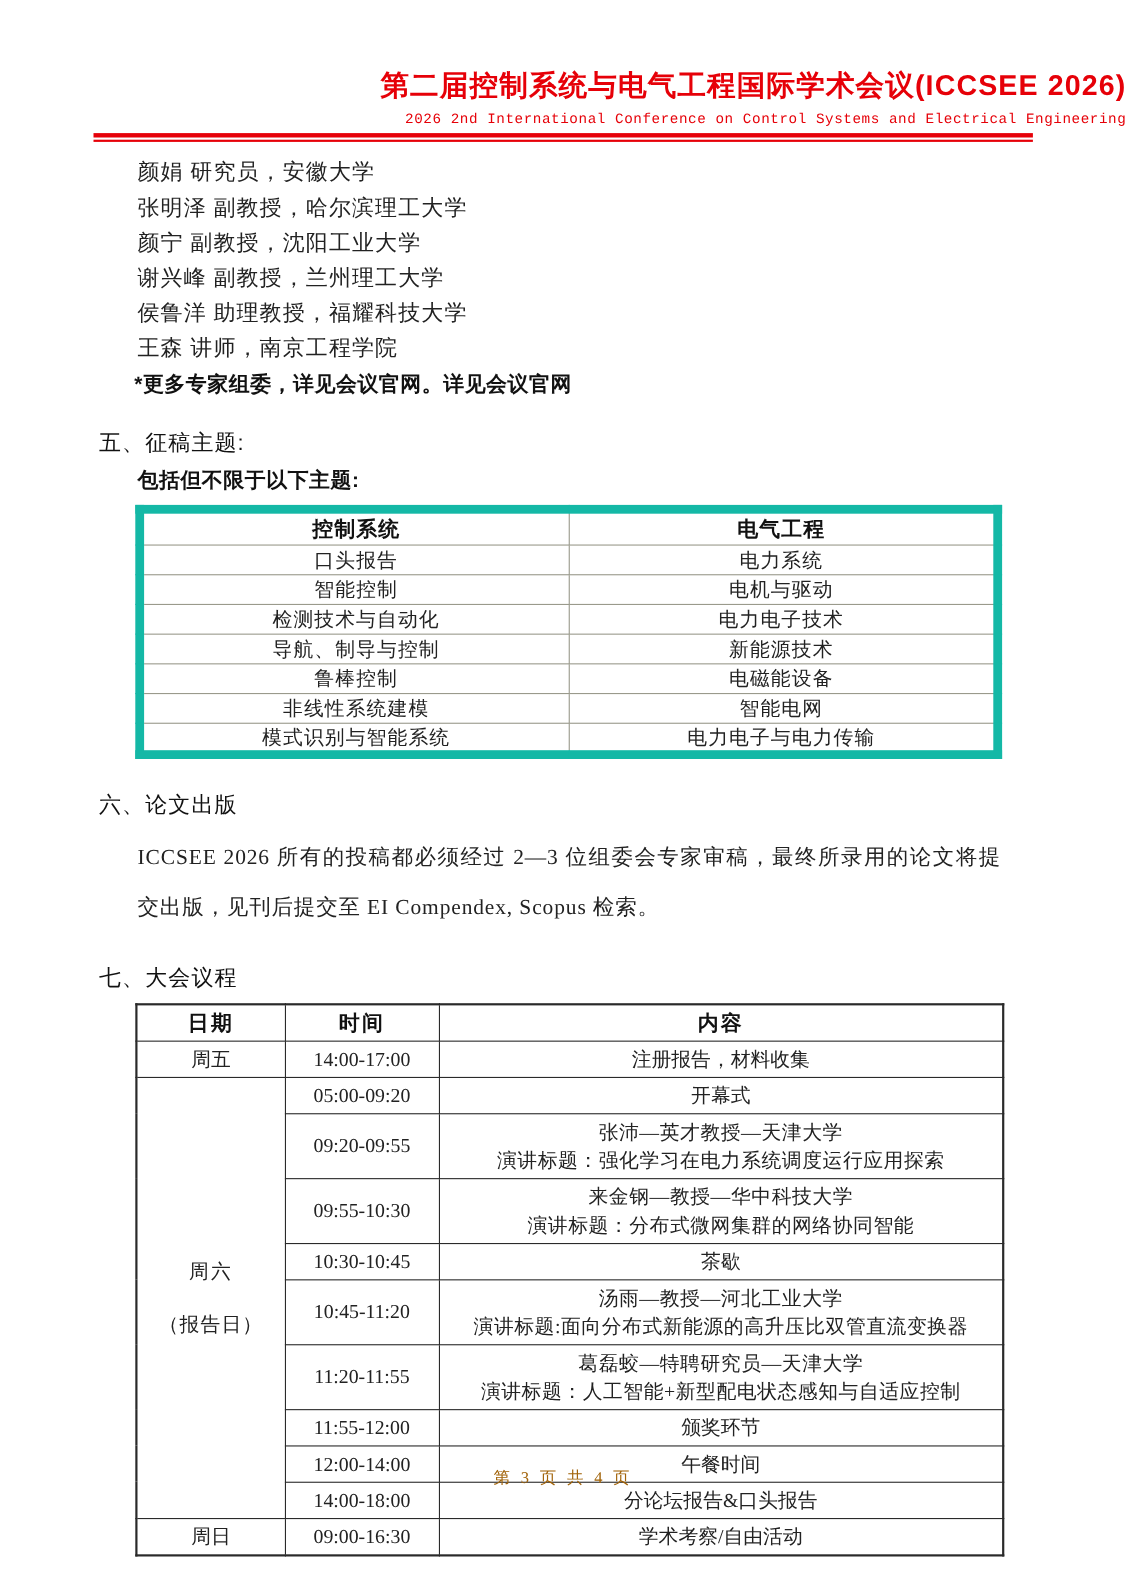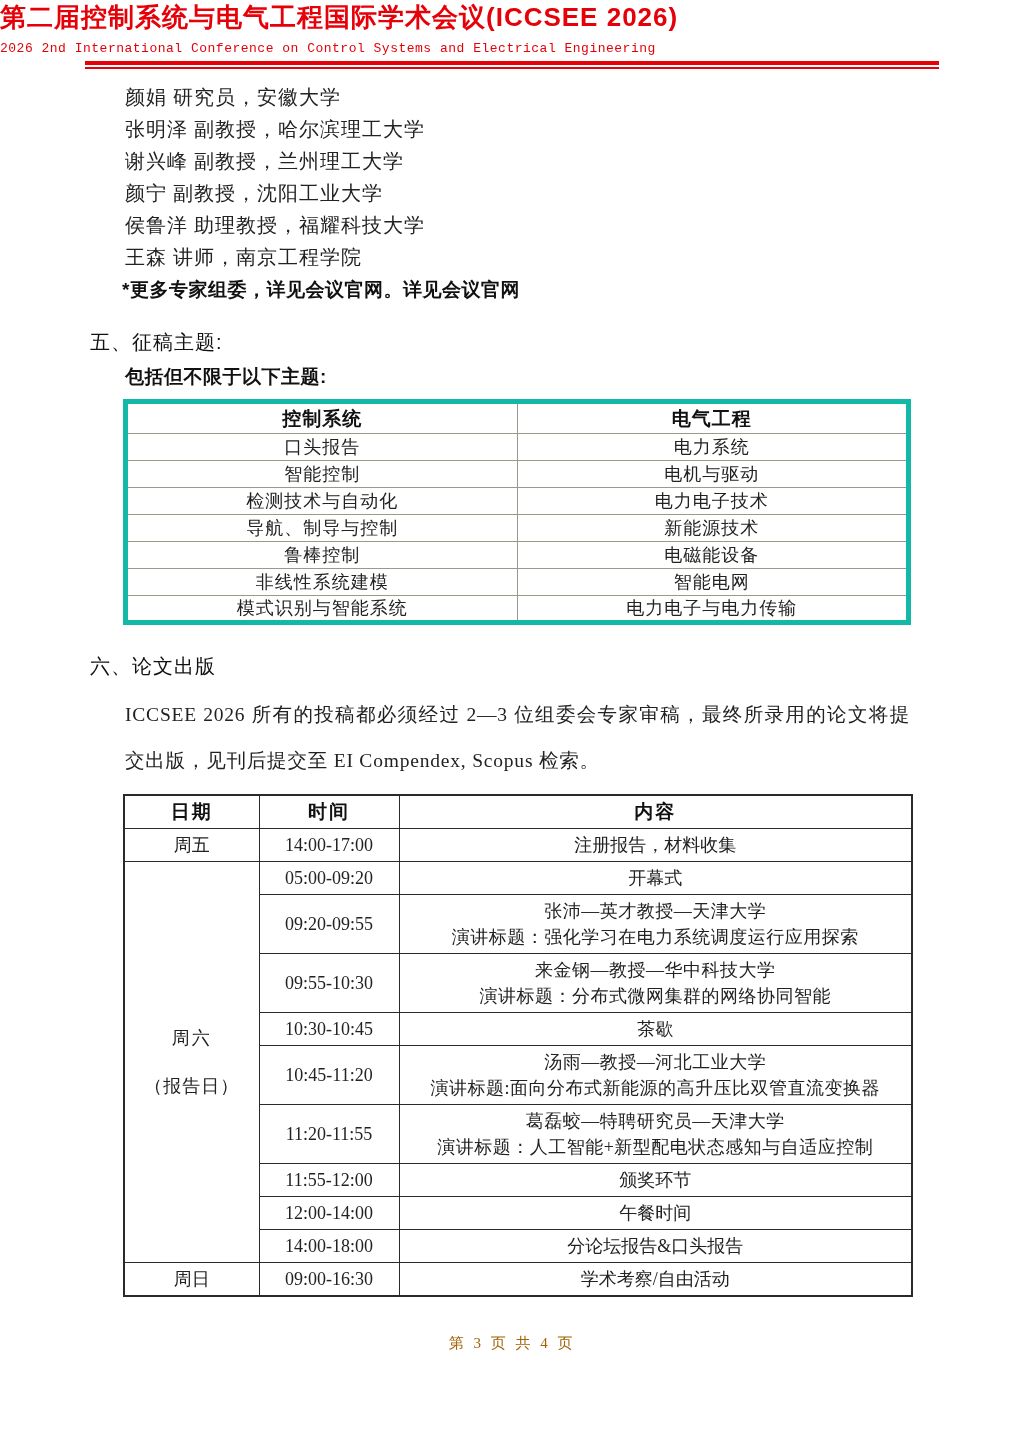--- a/index.html
+++ b/index.html
@@ -7,21 +7,21 @@
   body {
     width:1024px; height:1448px;
     font-family:"Liberation Serif","DejaVu Serif",serif;
     color:#222222;
     position:relative;
     overflow:hidden;
   }
   .page { width:1024px; height:1448px; position:relative; }
 
   
-  .header { text-align:left; }
+  .header { text-align:right; padding-top:60px; }
   .title {
     color:#e60008;
     font-size:26px;
     font-weight:bold;
     font-family:"Liberation Sans","DejaVu Sans",sans-serif;
     letter-spacing:1px;
   }
   .subtitle {
     color:#e60008;
     font-size:13px;
@@ -63,21 +63,21 @@
     color:#111;
     margin:8px 0 0 125px;
     letter-spacing:0.5px;
   }
 
   
   .topics-table {
     margin:9px 0 0 123px;
     width:788px;
     border-collapse:collapse;
-    border:5px solid #14b8a6;
+    border:8px solid #14b8a6;
     table-layout:fixed;
   }
   .topics-table th, .topics-table td {
     border:1px solid #9a9a8c;
     text-align:center;
     font-size:18px;
     letter-spacing:1px;
     color:#222;
   }
   .topics-table th {
@@ -156,22 +156,22 @@
     <div class="subtitle">2026 2nd International Conference on Control Systems and Electrical Engineering</div>
     <div class="rule-wrap">
       <div class="rule-thick"></div>
       <div class="rule-thin"></div>
     </div>
   </div>
 
   <div class="committee">
     <div class="committee-member">颜娟 研究员，安徽大学</div>
     <div class="committee-member">张明泽 副教授，哈尔滨理工大学</div>
+    <div class="committee-member">颜宁 副教授，沈阳工业大学</div>
     <div class="committee-member">谢兴峰 副教授，兰州理工大学</div>
-    <div class="committee-member">颜宁 副教授，沈阳工业大学</div>
     <div class="committee-member">侯鲁洋 助理教授，福耀科技大学</div>
     <div class="committee-member">王森 讲师，南京工程学院</div>
     <div class="committee-note">*更多专家组委，详见会议官网。详见会议官网</div>
   </div>
 
   <div class="sec-heading sec-five">五、征稿主题:</div>
   <div class="sec-intro">包括但不限于以下主题:</div>
 
   <table class="topics-table">
     <thead>
@@ -208,20 +208,21 @@
       <tr>
         <td>模式识别与智能系统</td>
         <td>电力电子与电力传输</td>
       </tr>
     </tbody>
   </table>
 
   <div class="sec-heading sec-six">六、论文出版</div>
   <div class="pub-body">ICCSEE 2026 所有的投稿都必须经过 2—3 位组委会专家审稿，最终所录用的论文将提交出版，见刊后提交至 EI Compendex, Scopus 检索。</div>
 
+  <div class="sec-heading sec-seven">七、大会议程</div>
 
   <table class="agenda-table">
     <colgroup>
       <col class="col-date">
         <col class="col-time">
         <col class="col-content">
     </colgroup>
     <thead>
       <tr>
         <th>日期</th>

